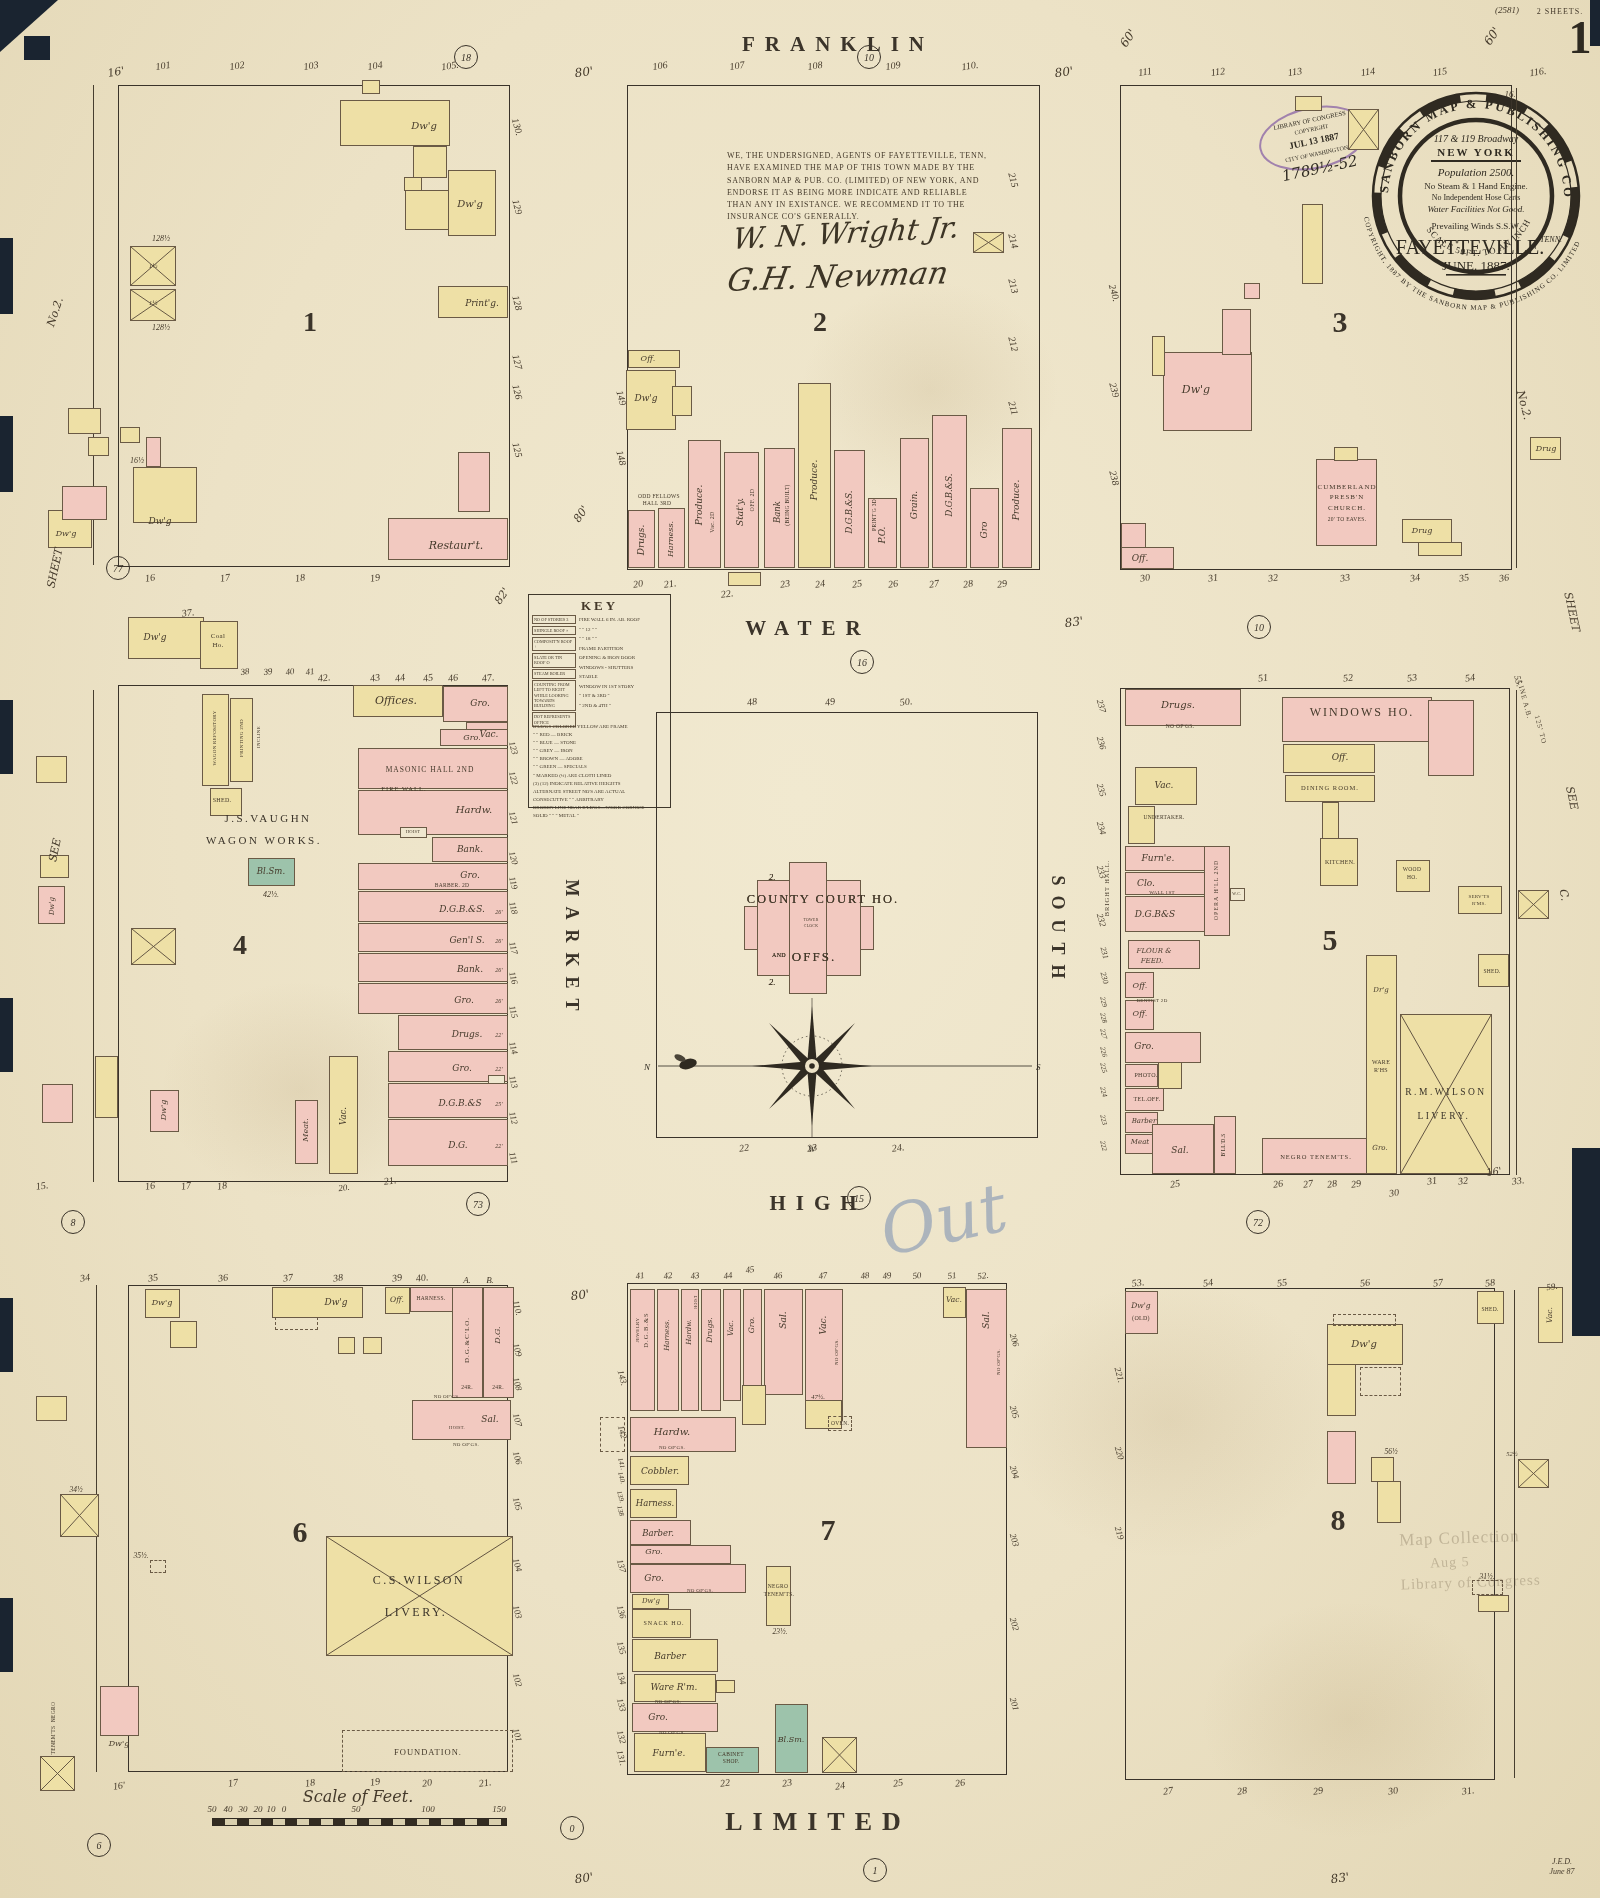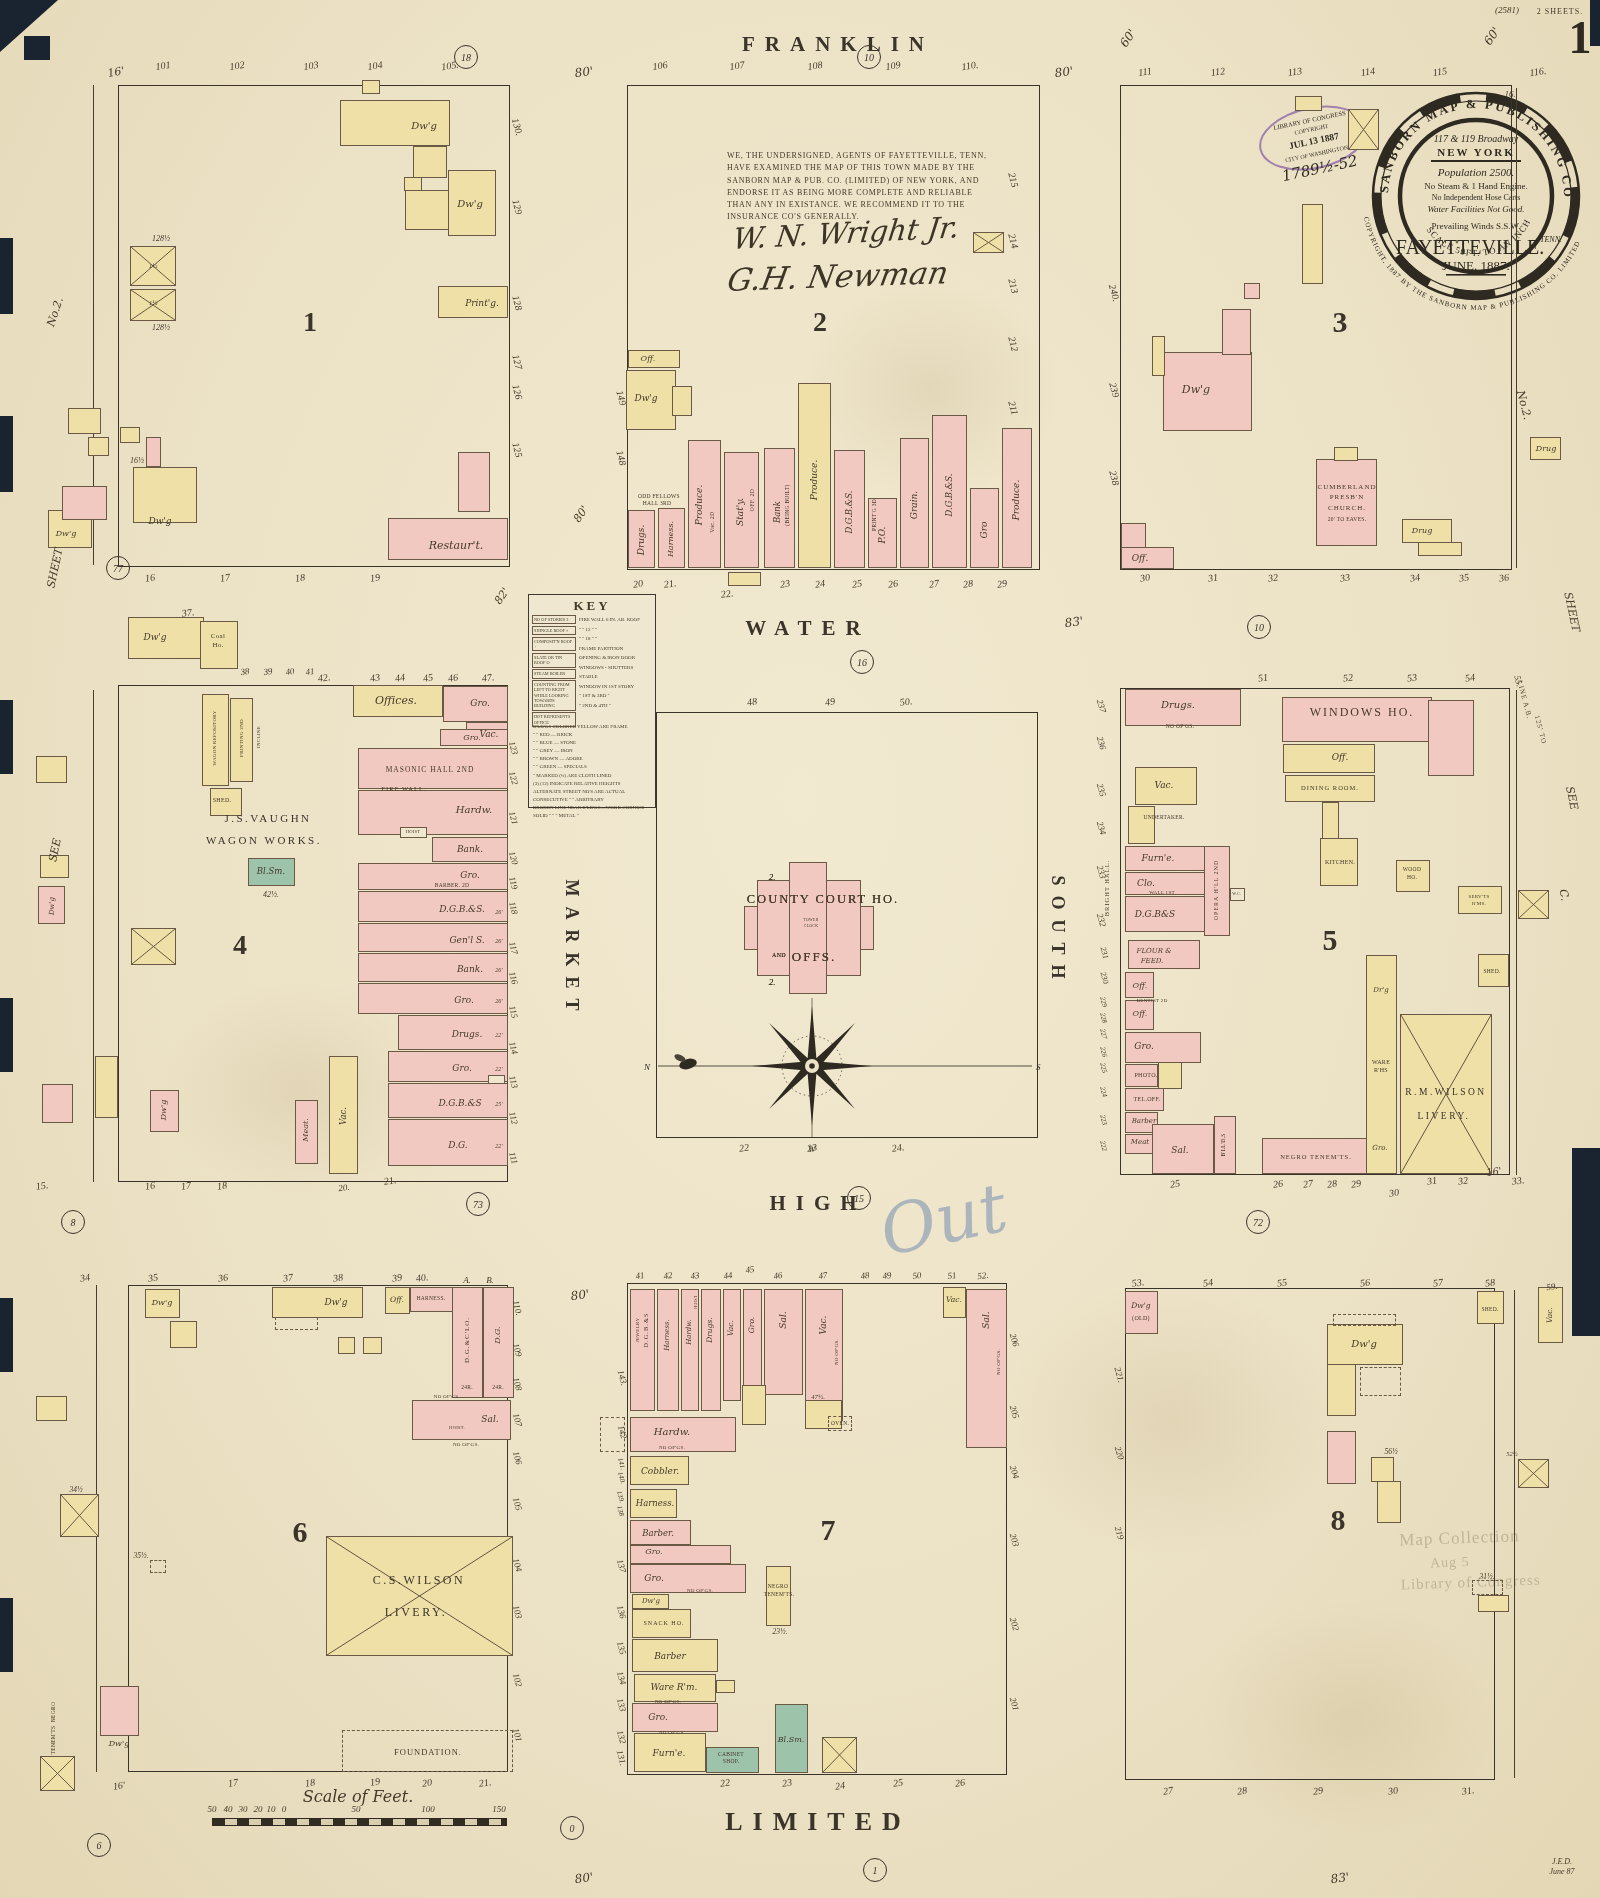--- a/index.html
+++ b/index.html
@@ -30,21 +30,21 @@
   .ol{position:absolute;border:1.8px solid #3a332a;box-sizing:border-box;}
   .circ{position:absolute;width:22px;height:22px;border:1.5px solid #3a332a;border-radius:50%;
     display:flex;align-items:center;justify-content:center;
     font:italic 10px "Liberation Serif",serif;transform:translate(-50%,-50%);color:#3a332a;}
   .dark{position:absolute;background:#1a2430;}
   .tri{clip-path:polygon(0 0,100% 0,0 100%);}
   .clock{position:absolute;border-radius:50%;background:#e8d88f;border:1px solid #6a5a45;}
   .xsvg{position:absolute;left:0;top:0;width:100%;height:100%;}
   .stain{position:absolute;border-radius:50%;pointer-events:none;
     background:radial-gradient(ellipse, rgba(160,130,80,.14) 0%, rgba(160,130,80,0) 70%);}
-  #keybox{position:absolute;left:528px;top:594px;width:128px;height:214px;}
+  #keybox{position:absolute;left:528px;top:594px;width:143px;height:214px;}
   #key-title{position:absolute;left:50%;top:3px;transform:translateX(-50%);
     font:bold 13px "Liberation Serif",serif;letter-spacing:3px;}
   #key-left{position:absolute;left:3px;top:20px;width:44px;font-size:4.3px;line-height:1.25;}
   #key-left div{border:.5px solid #6a5a45;padding:1px 1px;margin-bottom:1.5px;}
   #key-right{position:absolute;left:50px;top:20px;width:80px;font-size:5px;line-height:1.9;}
   #key-bottom{position:absolute;left:4px;top:128px;width:126px;font-size:5px;line-height:1.62;}
   #endorse{position:absolute;left:727px;top:150px;width:320px;
     font-size:8px;letter-spacing:.7px;line-height:12.3px;font-family:"Liberation Serif",serif;}
   .sig{position:absolute;font-family:"DejaVu Serif",serif;font-style:italic;color:#3d3526;}
   #pencil{position:absolute;font-family:"DejaVu Serif",serif;font-style:italic;
@@ -103,21 +103,21 @@
   <div style="position:absolute;left:1400px;top:1528px;opacity:.75;transform:rotate(-2deg);">
     <div class="gray" style="font-size:17px;">Map Collection</div>
     <div class="gray" style="font-size:14px;margin:6px 0 4px 30px;">Aug 5</div>
     <div class="gray" style="font-size:15px;">Library of Congress</div>
   </div>
 
   <div id="endorse">
       <div class="">WE, THE UNDERSIGNED, AGENTS OF FAYETTEVILLE, TENN,</div>
       <div class="">HAVE EXAMINED THE MAP OF THIS TOWN MADE BY THE</div>
       <div class="">SANBORN MAP &amp; PUB. CO. (LIMITED) OF NEW YORK, AND</div>
-      <div class="">ENDORSE IT AS BEING MORE COMPLETE AND RELIABLE</div>
+      <div class="">ENDORSE IT AS BEING MORE INDICATE AND RELIABLE</div>
       <div class="">THAN ANY IN EXISTANCE.  WE RECOMMEND IT TO THE</div>
       <div class="">INSURANCE CO'S GENERALLY.</div>
     </div>
   <div class="sig" style="left:733px;top:216px;font-size:29px;transform:rotate(-3deg) skewX(-10deg);">W. N. Wright Jr.</div>
   <div class="sig" style="left:728px;top:258px;font-size:31px;transform:rotate(-2deg) skewX(-12deg);">G.H. Newman</div>
 
   <div id="keybox" class="shape kb">
     <div id="key-title">KEY</div>
     <div id="key-left">
         <div class="">NO OF STORIES 3</div>

